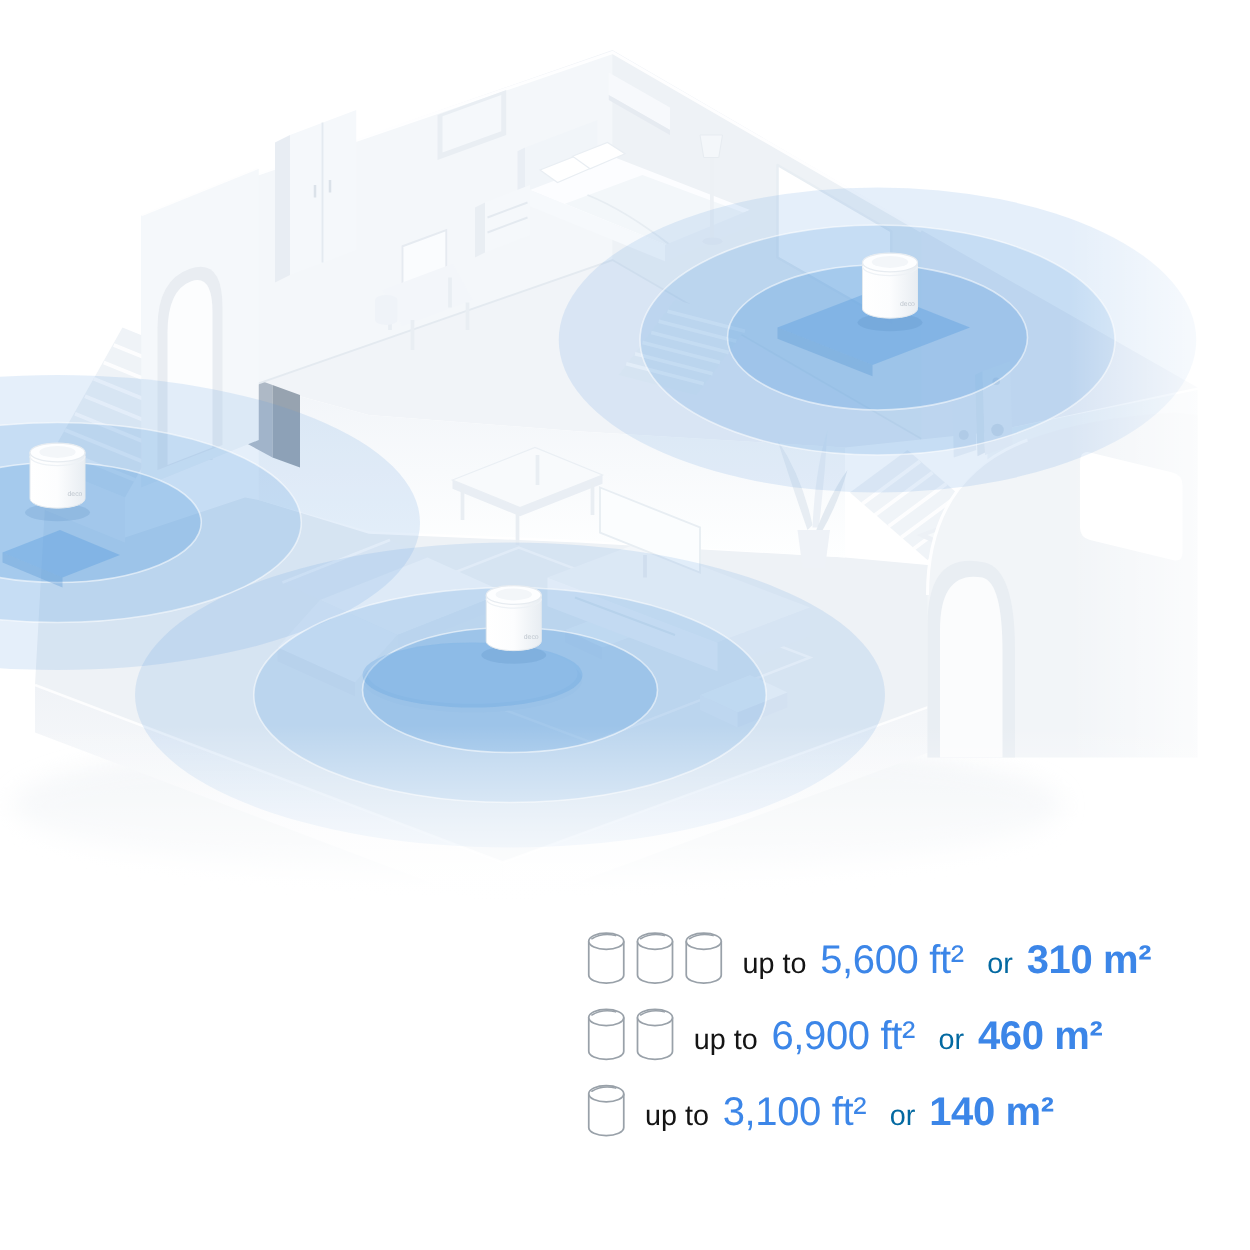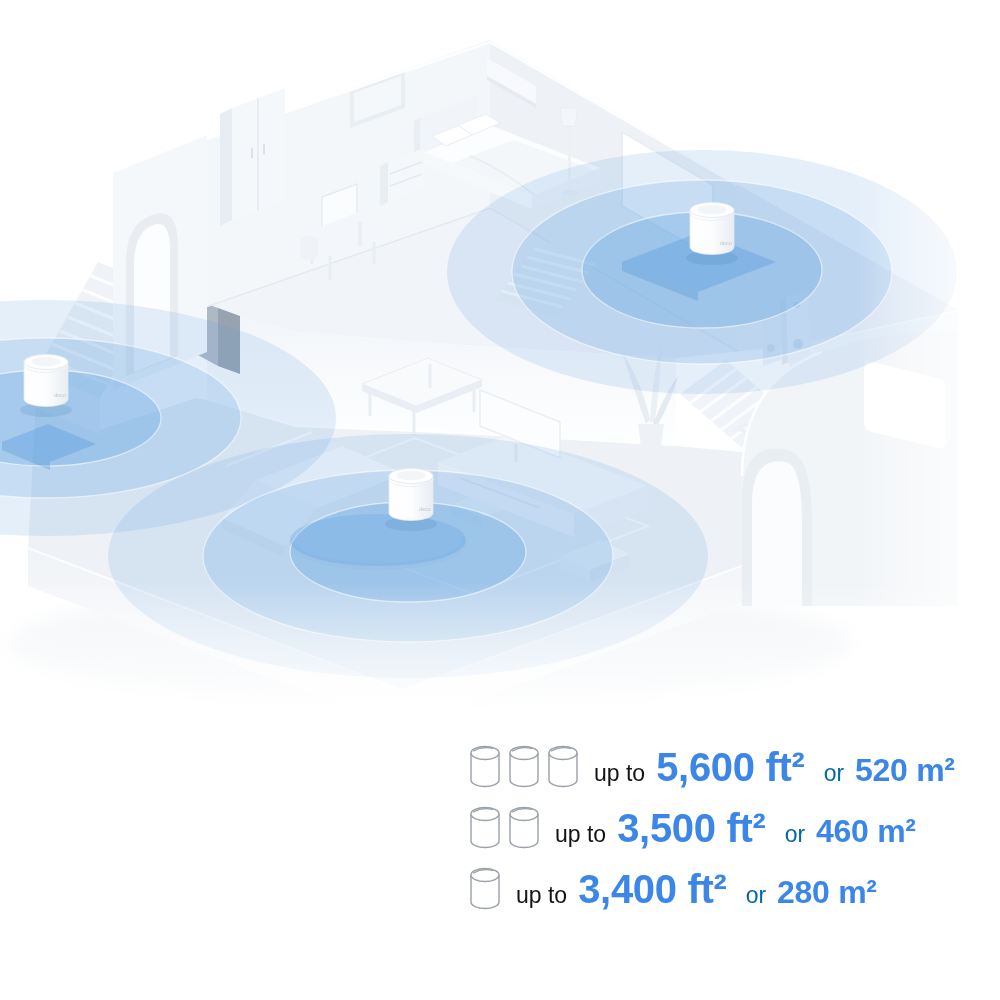--- a/index.html
+++ b/index.html
@@ -5,21 +5,21 @@
   html,body{margin:0;padding:0;background:#ffffff;}
   .stage{position:relative;width:1000px;height:1000px;overflow:hidden;background:#ffffff;
          font-family:"Liberation Sans", sans-serif;}
   .illus{position:absolute;left:0;top:0;}
   
   .legend{position:absolute;left:469px;top:744px;}
   .legend-row{display:flex;align-items:center;margin-bottom:15px;}
   .unit-icons{display:flex;gap:7px;align-items:flex-end;}
   .legend-text{display:flex;align-items:baseline;margin-left:15px;white-space:nowrap;}
   .lt-small{font-size:23px;color:#141414;letter-spacing:0;}
-  .lt-value{font-size:40px;font-weight:bold;color:#3C86E8;letter-spacing:-0.3px;margin-left:11px;}
+  .lt-value{font-size:32px;font-weight:normal;color:#3C86E8;letter-spacing:-0.3px;margin-left:11px;}
   .lt-or{font-size:23px;color:#0369a1;margin-left:19px;}
   .lt-metric{font-size:32px;font-weight:bold;color:#3C86E8;letter-spacing:-0.3px;margin-left:11px;}
 </style>
 </head>
 <body>
 
 <div class="stage">
 
   <svg class="illus" width="1000" height="720" viewBox="0 0 1000 720">
     <defs>
@@ -345,55 +345,55 @@
         <svg width="32" height="46" viewBox="0 0 32 46">
           <path d="M2,9 L2,36 A14,6.5 0 0 0 30,36 L30,9" fill="#ffffff" stroke="#99A1A9" stroke-width="1.4"></path>
           <ellipse cx="16" cy="9" rx="14" ry="6.5" fill="#ffffff" stroke="#99A1A9" stroke-width="1.4"></ellipse>
           <path d="M4.5,7 Q13,2 23.5,4.5" fill="none" stroke="#99A1A9" stroke-width="1.2" stroke-linecap="round"></path>
         </svg>
       </div>
       <div class="legend-text">
         <span class="lt-small">up to</span>
         <span class="lt-value">5,600 ft²</span>
         <span class="lt-or">or</span>
-        <span class="lt-metric">520 m²</span>
+        <span class="lt-metric">310 m²</span>
       </div>
     </div>
 
     <div class="legend-row">
       <div class="unit-icons">
         <svg width="32" height="46" viewBox="0 0 32 46">
           <path d="M2,9 L2,36 A14,6.5 0 0 0 30,36 L30,9" fill="#ffffff" stroke="#99A1A9" stroke-width="1.4"></path>
           <ellipse cx="16" cy="9" rx="14" ry="6.5" fill="#ffffff" stroke="#99A1A9" stroke-width="1.4"></ellipse>
           <path d="M4.5,7 Q13,2 23.5,4.5" fill="none" stroke="#99A1A9" stroke-width="1.2" stroke-linecap="round"></path>
         </svg>
         <svg width="32" height="46" viewBox="0 0 32 46">
           <path d="M2,9 L2,36 A14,6.5 0 0 0 30,36 L30,9" fill="#ffffff" stroke="#99A1A9" stroke-width="1.4"></path>
           <ellipse cx="16" cy="9" rx="14" ry="6.5" fill="#ffffff" stroke="#99A1A9" stroke-width="1.4"></ellipse>
           <path d="M4.5,7 Q13,2 23.5,4.5" fill="none" stroke="#99A1A9" stroke-width="1.2" stroke-linecap="round"></path>
         </svg>
       </div>
       <div class="legend-text">
         <span class="lt-small">up to</span>
-        <span class="lt-value">3,500 ft²</span>
+        <span class="lt-value">6,900 ft²</span>
         <span class="lt-or">or</span>
         <span class="lt-metric">460 m²</span>
       </div>
     </div>
 
     <div class="legend-row">
       <div class="unit-icons">
         <svg width="32" height="46" viewBox="0 0 32 46">
           <path d="M2,9 L2,36 A14,6.5 0 0 0 30,36 L30,9" fill="#ffffff" stroke="#99A1A9" stroke-width="1.4"></path>
           <ellipse cx="16" cy="9" rx="14" ry="6.5" fill="#ffffff" stroke="#99A1A9" stroke-width="1.4"></ellipse>
           <path d="M4.5,7 Q13,2 23.5,4.5" fill="none" stroke="#99A1A9" stroke-width="1.2" stroke-linecap="round"></path>
         </svg>
       </div>
       <div class="legend-text">
         <span class="lt-small">up to</span>
-        <span class="lt-value">3,400 ft²</span>
+        <span class="lt-value">3,100 ft²</span>
         <span class="lt-or">or</span>
-        <span class="lt-metric">280 m²</span>
+        <span class="lt-metric">140 m²</span>
       </div>
     </div>
 
   </div>
 </div>
 
 </body></html>

